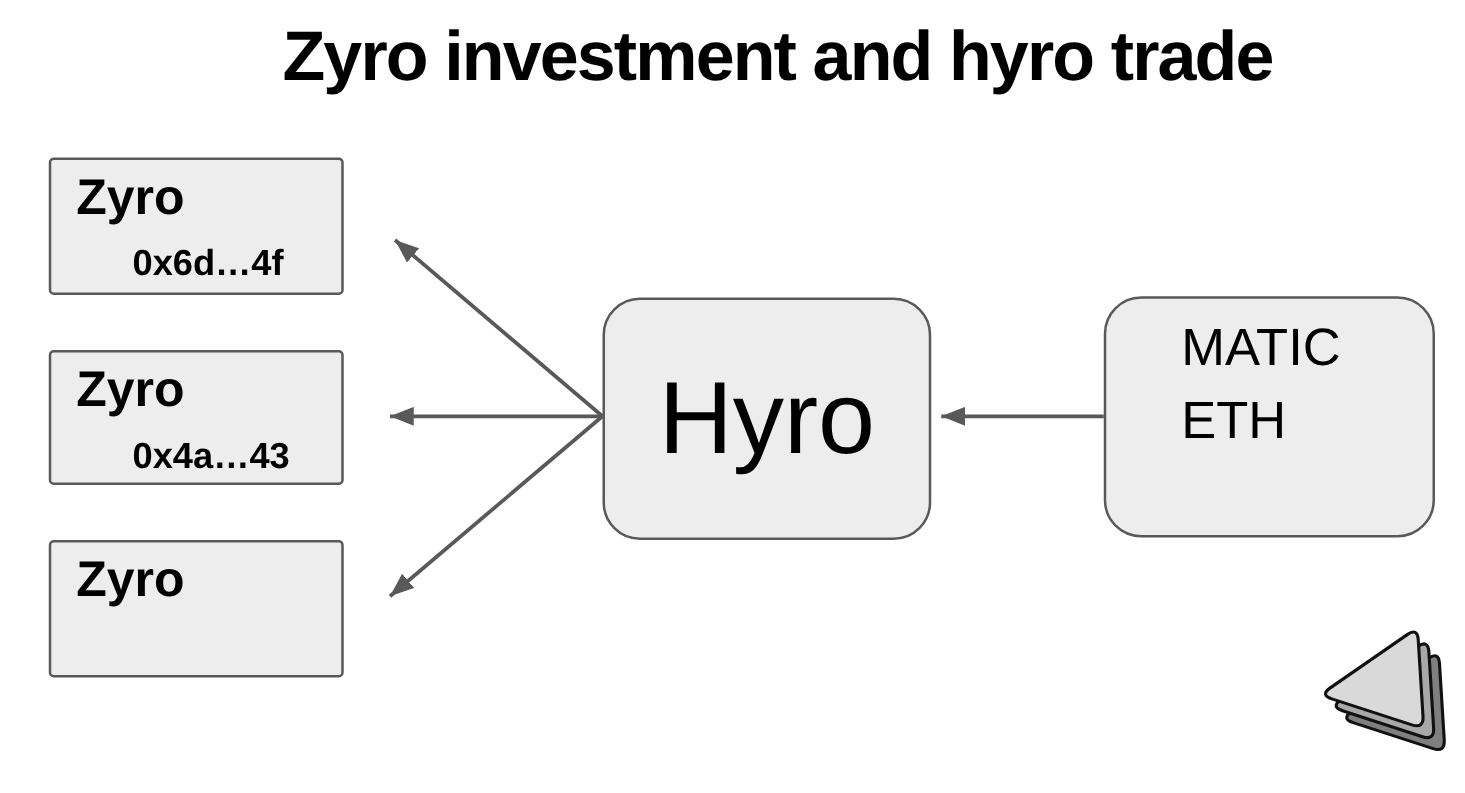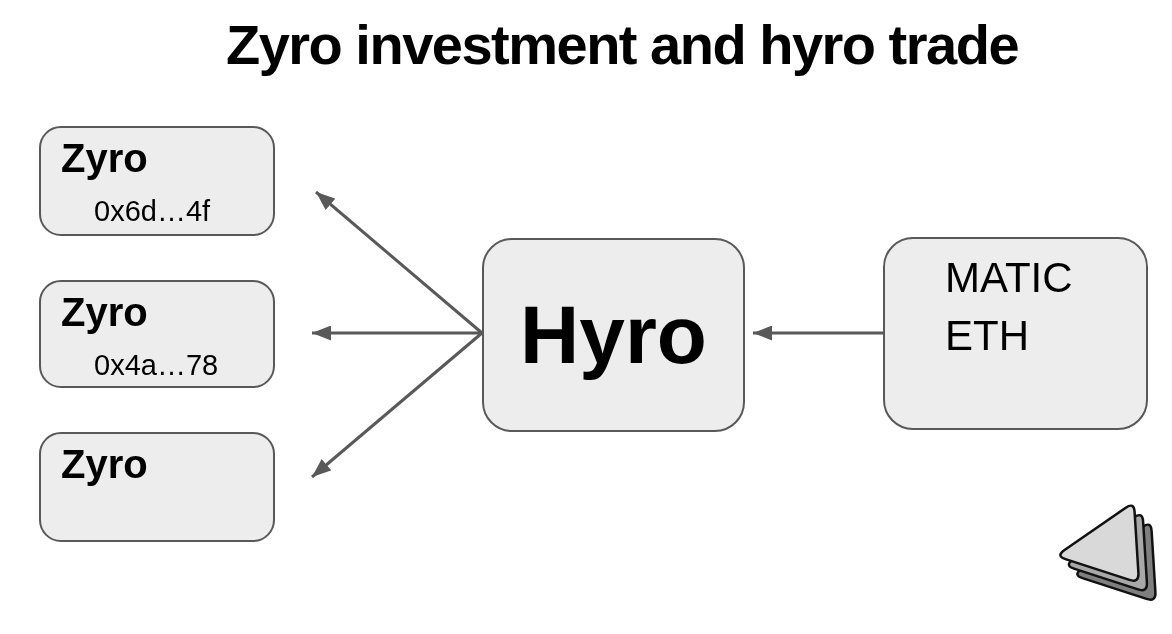--- a/index.html
+++ b/index.html
@@ -33,54 +33,54 @@
   .node {
     position: absolute;
     background: #ededed;
     border: 2px solid #595959;
     box-sizing: border-box;
   }
   .zyro-node {
     left: 39px;
     width: 236px;
     height: 110px;
-    border-radius: 22px;
+    border-radius: 4px;
   }
   .zyro-node .zyro-label {
     position: absolute;
     left: 20px;
     top: 6px;
     font-size: 40px;
     font-weight: 700;
     line-height: 48px;
   }
   .zyro-node .zyro-address {
     position: absolute;
-    left: 53px;
+    left: 65px;
     top: 66px;
     font-size: 29px;
-    font-weight: 400;
+    font-weight: 700;
     line-height: 34px;
   }
   #zyro-node-1 { top: 126px; height: 110px; }
   #zyro-node-2 { top: 280px; height: 108px; }
   #zyro-node-3 { top: 432px; height: 110px; }
   .hyro-node {
     left: 482px;
     top: 238px;
     width: 263px;
     height: 194px;
     border-radius: 30px;
     display: flex;
     align-items: center;
     justify-content: center;
   }
   .hyro-label {
     font-size: 82px;
-    font-weight: 700;
+    font-weight: 400;
     letter-spacing: 0px;
   }
   .assets-node {
     left: 883px;
     top: 237px;
     width: 265px;
     height: 193px;
     border-radius: 30px;
     padding: 10px 0 0 60px;
   }
@@ -125,21 +125,21 @@
     </g>
   </svg>
 
   <div class="node zyro-node" id="zyro-node-1">
     <div class="zyro-label">Zyro</div>
     <div class="zyro-address">0x6d…4f</div>
   </div>
 
   <div class="node zyro-node" id="zyro-node-2">
     <div class="zyro-label">Zyro</div>
-    <div class="zyro-address">0x4a…78</div>
+    <div class="zyro-address">0x4a…43</div>
   </div>
 
   <div class="node zyro-node" id="zyro-node-3">
     <div class="zyro-label">Zyro</div>
   </div>
 
   <div class="node hyro-node">
     <div class="hyro-label">Hyro</div>
   </div>
 

